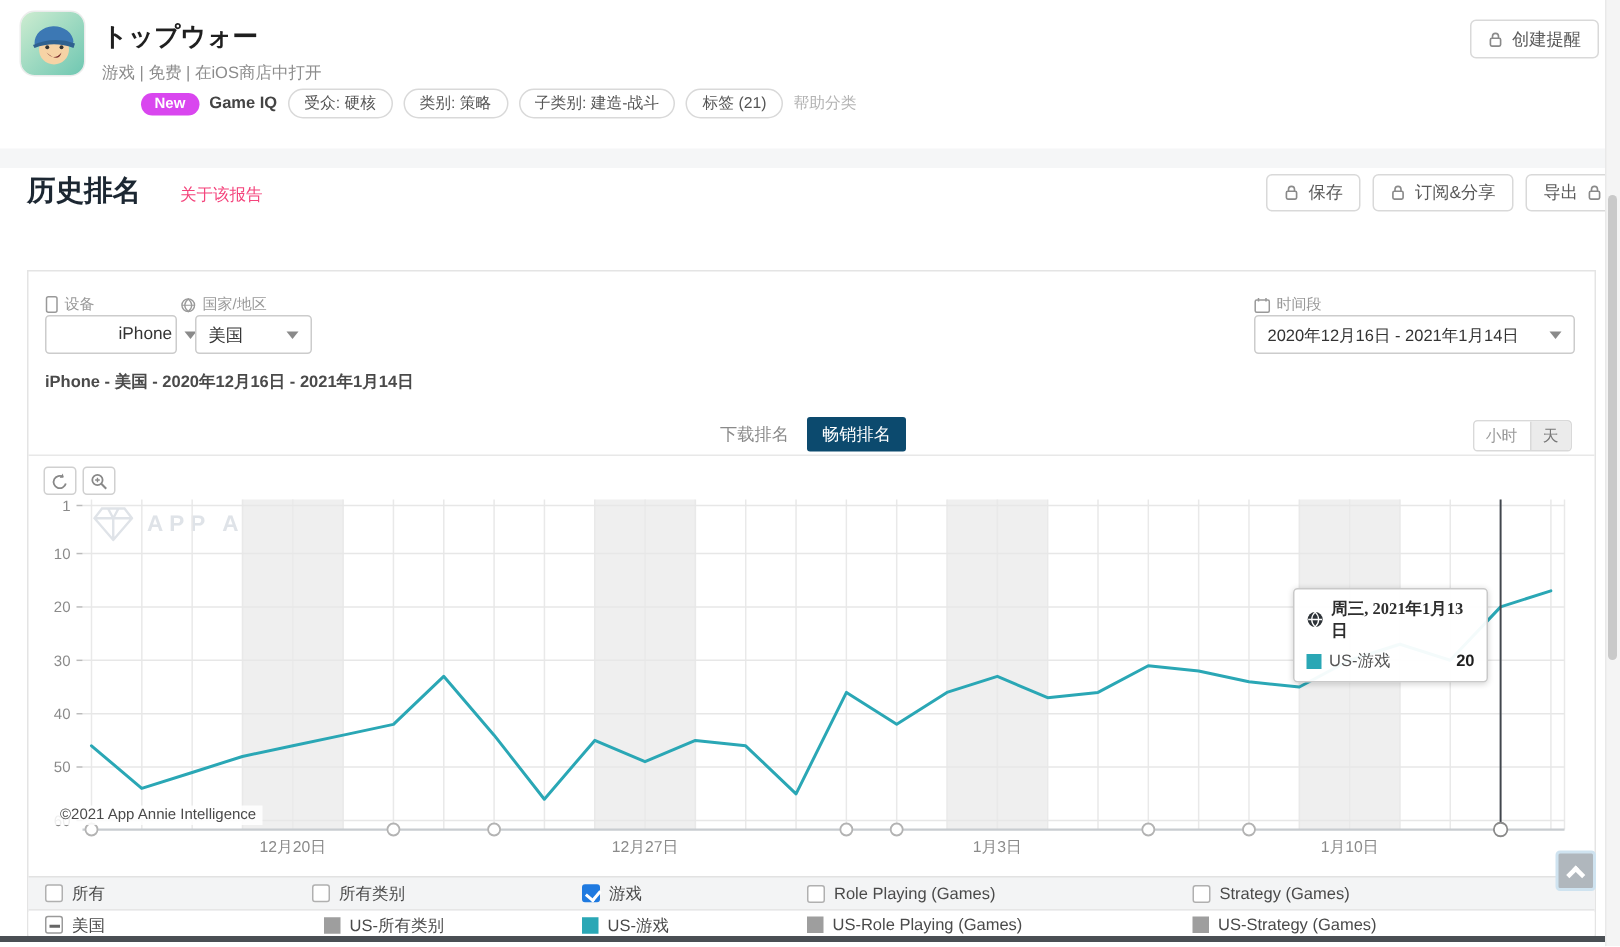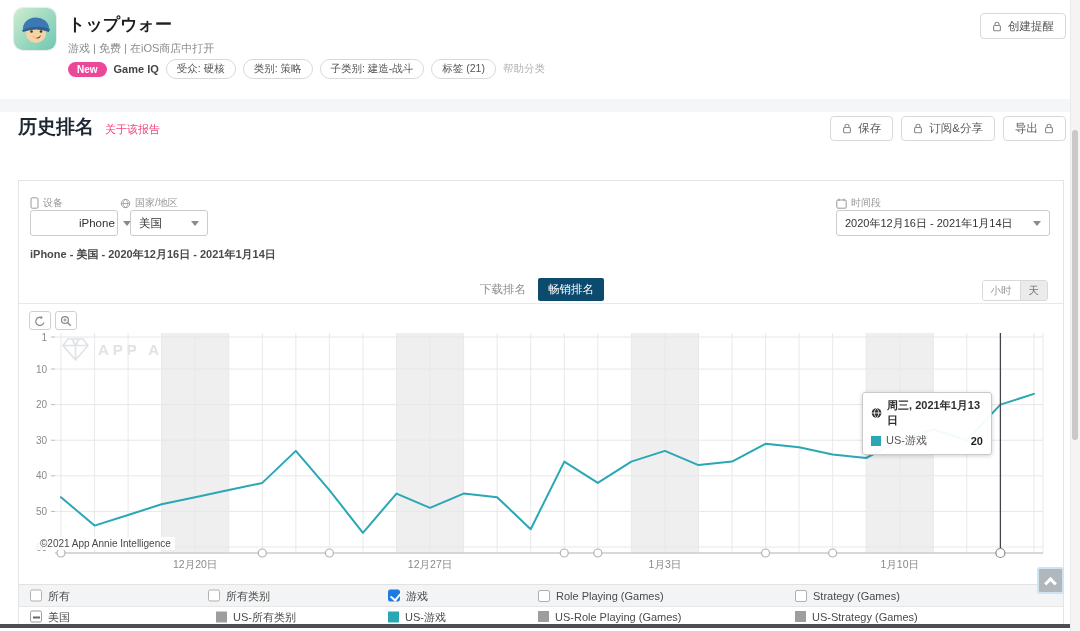--- a/index.html
+++ b/index.html
@@ -6,32 +6,32 @@
   html,body { background:#fff; }
   .page {
     position:relative; width:1080px; height:631px; overflow:hidden;
     background:#fff; font-family:"Liberation Sans","DejaVu Sans",sans-serif; color:#333;
   }
   
   .app-icon { position:absolute; left:14px; top:8px; width:42px; height:42px; border-radius:9px; overflow:hidden; box-shadow:0 0 0 1px rgba(0,0,0,.08); }
   .app-title { position:absolute; left:68px; top:13px; font-size:17px; font-weight:bold; color:#1f1f1f; }
   .app-sub { position:absolute; left:68px; top:41px; font-size:11px; color:#8c8c8c; }
   .badge-row { position:absolute; left:68px; top:59px; display:flex; align-items:center; gap:7px; }
-  .badge-new { background:#ec4899; color:#fff; font-size:10px; font-weight:bold; padding:2px 9px; border-radius:10px; }
+  .badge-new { background:#d946ef; color:#fff; font-size:10px; font-weight:bold; padding:2px 9px; border-radius:10px;margin-left:26px; }
   .badge-gameiq { font-size:11px; color:#444; font-weight:bold; }
   .pill { border:1px solid #d9d9d9; border-radius:11px; padding:2px 10px; font-size:10.5px; color:#555; background:#fff; }
   .help-link { font-size:10.5px; color:#b3b3b3; }
   .btn { display:inline-flex; align-items:center; gap:6px; border:1px solid #d9d9d9; background:#fff; border-radius:4px; font-size:11.5px; color:#595959; padding:0 11px; height:26px; cursor:pointer; }
   .create-alert { position:absolute; right:14px; top:13px; }
   .gray-strip { position:absolute; left:0; top:99px; width:100%; height:13px; background:#f5f6f7; }
   
   .report-head { position:absolute; left:18px; top:114px; display:flex; align-items:baseline; gap:11px; }
   .report-title { font-size:19px; font-weight:bold; color:#1c2732; }
-  .about-link { font-size:11px; color:#f4447c; }
-  .report-actions { position:absolute; right:14px; top:116px; display:flex; gap:8px;padding-left:32px; }
+  .about-link { font-size:11px; color:#f4447c;margin-left:15px; }
+  .report-actions { position:absolute; right:0; top:116px; display:flex; gap:8px;padding-left:32px; }
   .report-actions .btn { height:25px; }
   
   .panel { position:absolute; left:18px; top:180px; width:1046px; height:444px; border:1px solid #e4e4e4; background:#fff; }
   .flabel { position:absolute; display:flex; align-items:center; gap:4px; font-size:10px; color:#999; }
   .fselect { position:absolute; height:26px; border:1px solid #ccc; border-radius:3px; background:#fff; display:flex; align-items:center; font-size:11.5px; color:#333; padding:0 8px; cursor:pointer; }
   .fselect .grow { flex:1; }
   .caret { width:0; height:0; border-left:4px solid transparent; border-right:4px solid transparent; border-top:5px solid #8a8a8a; margin-left:8px; }
   .summary { position:absolute; left:30px; top:247px; font-size:11px; font-weight:bold; color:#4a4a4a; }
   
   .tabs-center { position:absolute; left:0; right:0; top:278px; display:flex; justify-content:center; align-items:center; gap:8px; }
@@ -41,21 +41,21 @@
   .hd-cell { font-size:10.5px; color:#9a9a9a; padding:3px 8px; background:#fff; cursor:pointer; }
   .hd-cell.active { background:#ebebeb; color:#777; border-left:1px solid #d9d9d9; }
   .divider { position:absolute; left:19px; width:1044px; top:303px; height:1px; background:#e8e8e8; }
   
   .chart-svg { position:absolute; left:0; top:0; width:1080px; height:631px; pointer-events:none; }
   .zoom-btns { position:absolute; left:29px; top:311px; display:flex; gap:4px; }
   .zbtn { width:22px; height:19px; border:1px solid #d0d0d0; border-radius:3px; background:#fff; display:flex; align-items:center; justify-content:center; cursor:pointer; }
   .watermark { position:absolute; left:62px; top:338px; display:flex; align-items:center; gap:9px; color:#dfe3e8; font-size:15px; font-weight:bold; letter-spacing:4px; }
   .copyright { position:absolute; left:36px; top:537px; font-size:10px; color:#4a4a4a; background:rgba(255,255,255,.85); padding:1px 4px; }
   .tooltip { position:absolute; left:862px; top:392px; width:130px; background:rgba(255,255,255,.95); border:1px solid #c9c9c9; border-radius:3px; box-shadow:0 1px 4px rgba(0,0,0,.18); padding:5px 8px 6px 8px; z-index:5; }
-  .tt-row1 { display:flex; align-items:center; gap:5px; font-size:11px; font-weight:bold; color:#2e2e2e; }
+  .tt-row1 { display:flex; align-items:center; gap:5px; font-size:11px; font-weight:bold; color:#2e2e2e;font-family:Liberation Serif, serif; }
   .tt-row2 { display:flex; align-items:center; gap:5px; font-size:11px; color:#555; margin-top:5px; }
   .tt-sw { width:10px; height:10px; background:#2aa7b5; display:inline-block; }
   .tt-val { margin-left:auto; font-weight:bold; color:#1f1f1f; }
   .scrolltop { position:absolute; left:1037px; top:567px; width:27px; height:27px; background:#b0b7bd; border:2px solid #cfe3f0; border-radius:3px; display:flex; align-items:center; justify-content:center; cursor:pointer; z-index:6; }
   .scrolltop .chev { width:9px; height:9px; border-left:3px solid #fff; border-top:3px solid #fff; transform:rotate(45deg) translate(2px,2px); }
   
   .lg-row { position:absolute; left:19px; width:1044px; }
   #legend-row1 { top:584px; height:23px; background:#f3f4f5; border-top:1px solid #e2e2e2; border-bottom:1px solid #e6e6e6; }
   #legend-row2 { top:608px; height:17px; background:#fff; }
   .lg-cell { position:absolute; top:50%; transform:translateY(-50%); display:flex; align-items:center; gap:6px; white-space:nowrap; cursor:pointer; }

